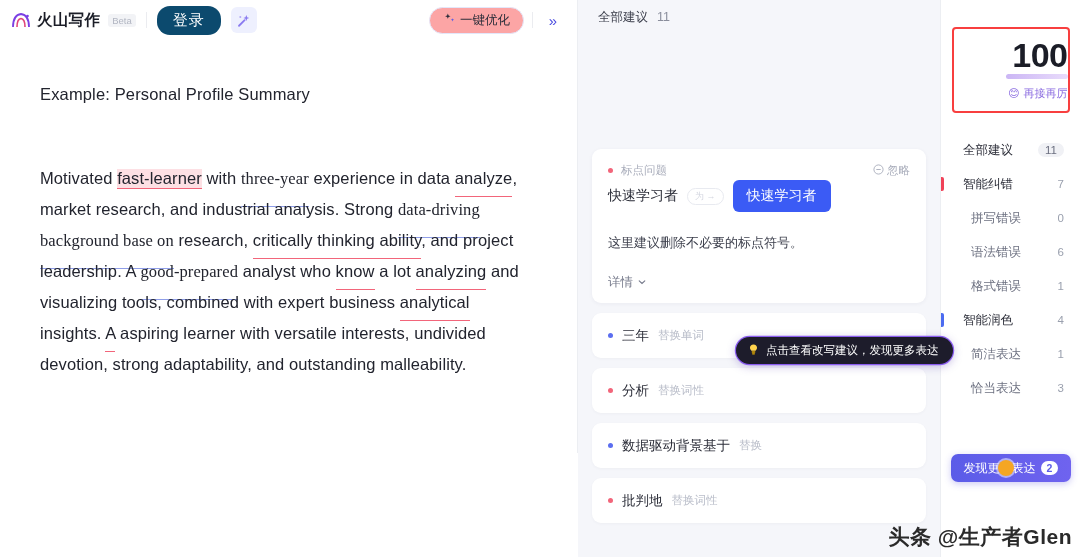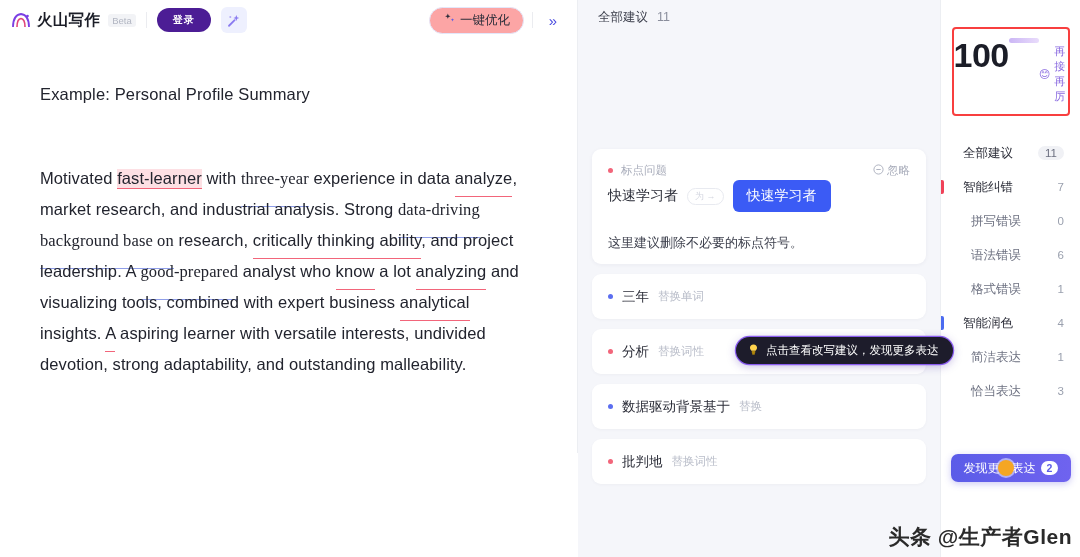--- a/index.html
+++ b/index.html
@@ -31,22 +31,22 @@
     font-size: 15.5px; font-weight: 700; color: #1b1d27;
     letter-spacing: 0.3px;
   }
   .beta-badge {
     font-size: 9.5px; color: #b2b6c2; font-weight: 400;
     background: #f2f3f6; border-radius: 3px;
     padding: 1px 4px; margin-left: 3px;
   }
   .header-sep { width: 1px; height: 16px; background: #ebecf0; }
   .login-btn {
-    background: #4c1d95; color: #fff;
-    font-size: 10px; font-weight: 700;
+    background: #0c4a6e; color: #fff;
+    font-size: 15px; font-weight: 400;
     border: none; border-radius: 13px;
     padding: 5px 16px; cursor: pointer;
     letter-spacing: 1px;
   }
   .magic-icon-btn {
     width: 26px; height: 26px; border-radius: 6px;
     background: #eef0fe;
     display: flex; align-items: center; justify-content: center;
     cursor: pointer;
   }
@@ -178,21 +178,21 @@
     border-left: 1px solid #eceef2;
     position: relative;
     display: flex; flex-direction: column;
     align-items: center;
   }
   .score-box {
     width: 118px; margin-top: 27px;
     border: 2.5px solid #f83f3f;
     border-radius: 4px;
     padding: 8px 0 10px 0;
-    display: flex; flex-direction: row; align-items: flex-start;
+    display: flex; flex-direction: column; align-items: flex-end;
   }
   .score-num {
     font-size: 34px; font-weight: 700; color: #1b1d27;
     line-height: 36px; letter-spacing: -0.5px;
     position: relative;
   }
   .score-underline {
     width: 62px; height: 5px; margin-top: 1px;
     background: linear-gradient(90deg,#cbb6f5,#e9dcfb);
     border-radius: 3px;
@@ -325,20 +325,28 @@
             </span>
             <span>忽略</span>
           </span>
         </div>
         <div class="sc-mid">
           <span class="sc-orig">快速学习者</span>
           <span class="sc-arrow-pill">为 →</span>
           <span class="sc-new">快速学习者</span>
         </div>
         <div class="sc-desc">这里建议删除不必要的标点符号。</div>
+        <div class="sc-detail">
+          <span>详情</span>
+          <span>
+            <svg width="10" height="10" viewBox="0 0 10 10">
+              <path d="M2.2 3.8 L5 6.4 L7.8 3.8" fill="none" stroke="#75798a" stroke-width="1.1" stroke-linecap="round"></path>
+            </svg>
+          </span>
+        </div>
       </div>
 
       <div id="rows-host">
           <div class="sugg-row">
             <span class="sr-dot blue"></span>
             <span class="sr-text">三年</span>
             <span class="sr-tag">替换单词</span>
           </div>
           <div class="sugg-row">
             <span class="sr-dot red"></span>

